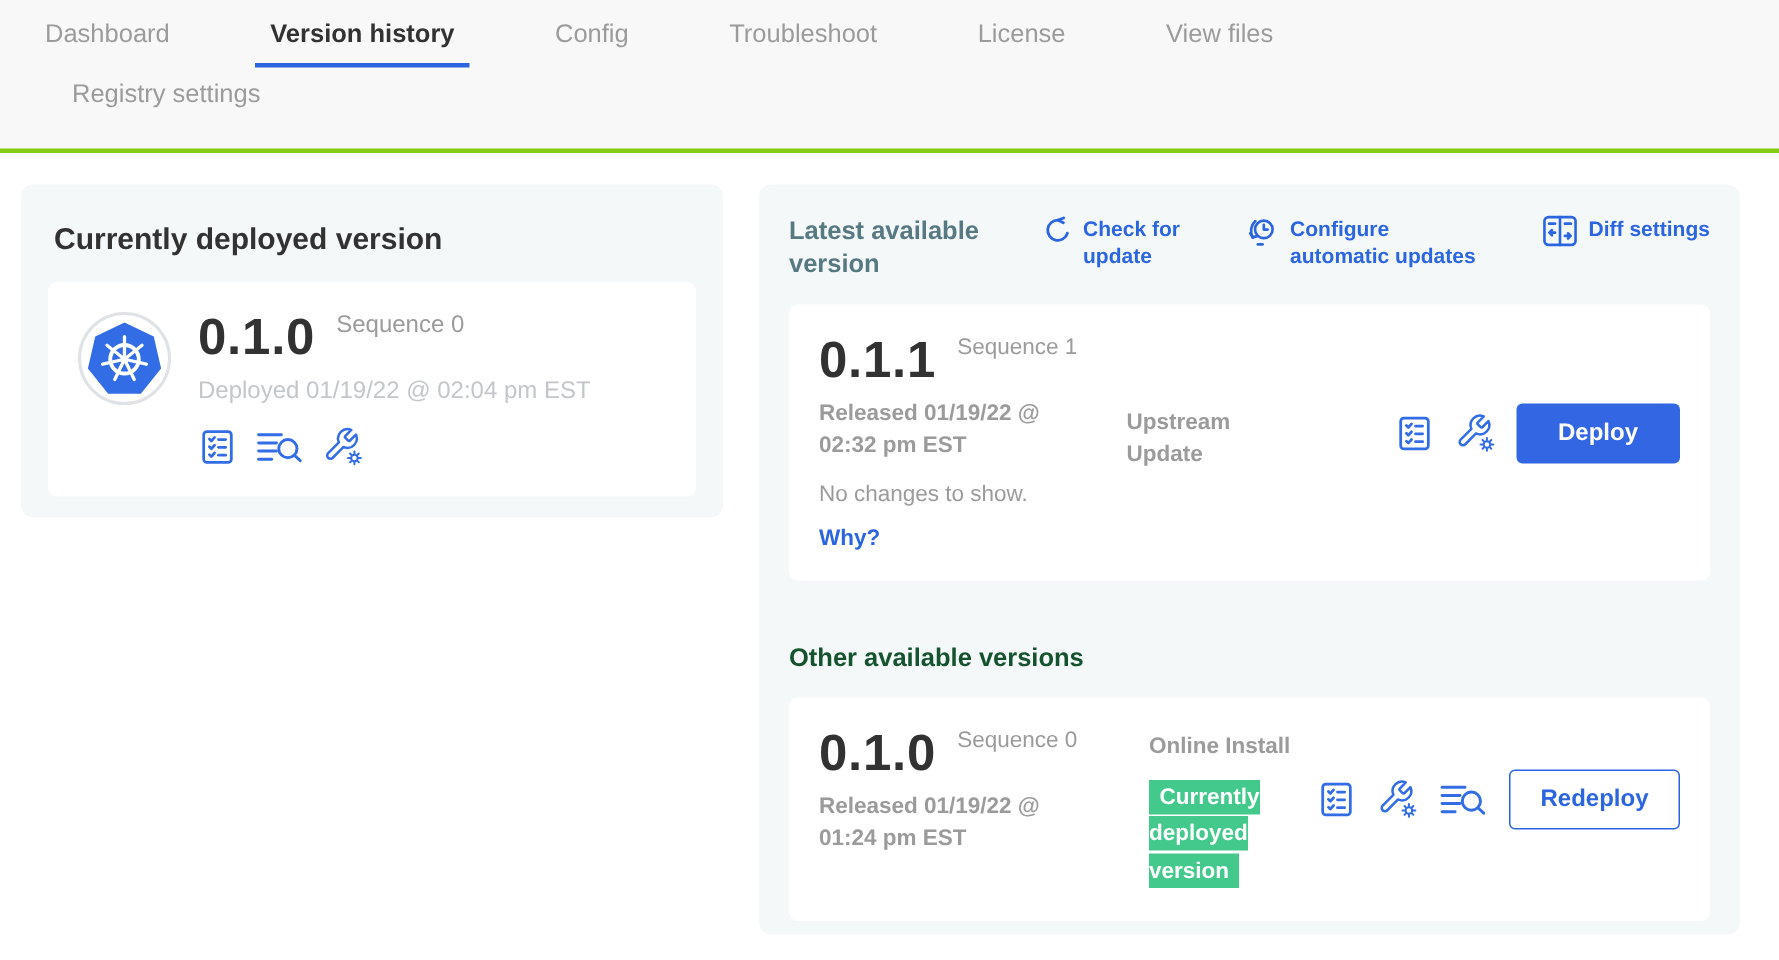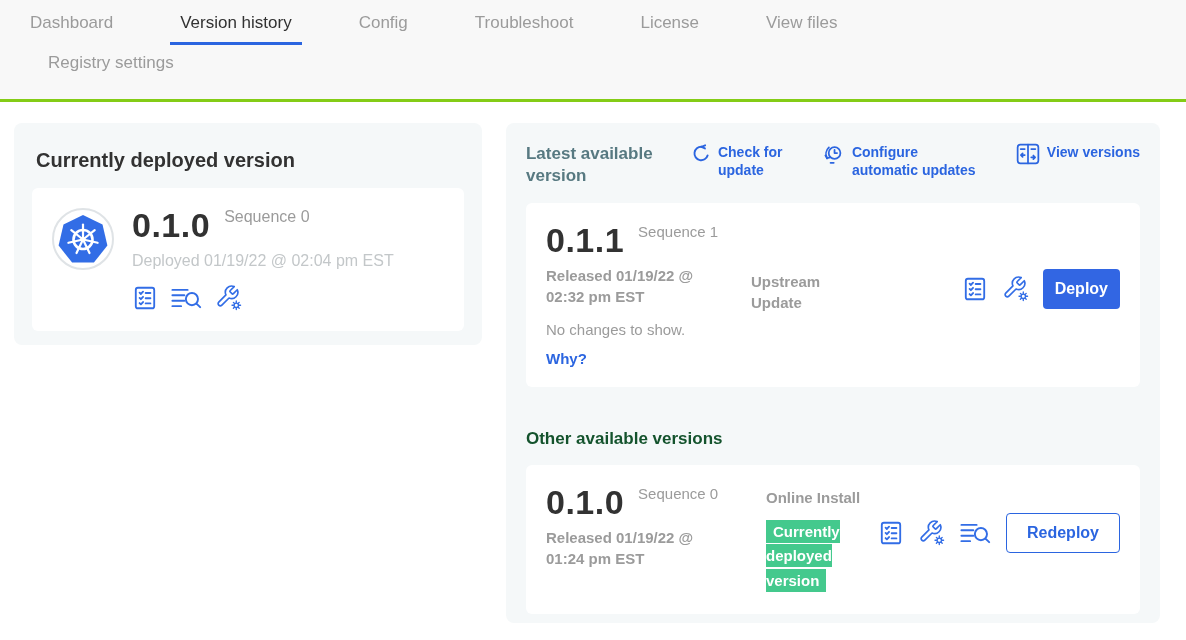--- a/index.html
+++ b/index.html
@@ -12,21 +12,21 @@
   
   .nav { background:#f8f8f8; border-bottom:3px solid #84cc16; padding-top:13px; }
   .nav-row { display:flex; align-items:flex-end; }
   .nav-row1 { padding-left:20px; }
   .nav-row2 { padding:8px 0 14px 38px; }
   .tab {
     font-size:17px; color:#9b9b9b; padding:0 10px 12px; margin-right:47px;
     cursor:pointer; white-space:nowrap;
   }
   .tab.active {
-    color:#323232; font-weight:normal;
+    color:#323232; font-weight:bold;
     border-bottom:3px solid #2b65e0; padding-bottom:9px;
   }
   
   .main { display:flex; gap:24px; padding:21px 26px 0 14px; align-items:flex-start; }
   .panel { background:#f5f8f9; border-radius:8px; }
   .panel-left  { width:482px; height:222px; padding:18px; }
   .panel-right { flex:1; height:500px; padding:20px; }
   .left-title { font-size:20px; font-weight:bold; color:#323232; margin:8px 4px 16px; }
   
   .card { background:#ffffff; border-radius:6px; }
@@ -48,21 +48,21 @@
   .version-card { margin-top:16px; padding:20px; display:flex; }
   .col-main { width:205px; }
   .released { margin-top:8px; width:178px; font-size:15px; font-weight:bold; color:#9b9b9b; line-height:1.4; }
   .changes  { margin-top:14px; font-size:15px; color:#9b9b9b; }
   .why-link { margin-top:12px; font-size:15px; font-weight:bold; color:#2b65e0; cursor:pointer; }
   .col-source { width:112px; font-size:15px; font-weight:bold; color:#9b9b9b; line-height:1.4; }
   .col-source.offset { margin-top:48px; }
   .col-actions { margin-left:auto; display:flex; align-items:center; gap:14px; height:40px; }
   .btn { font-family:"Liberation Sans", sans-serif; font-size:16px; font-weight:bold;
          border-radius:4px; cursor:pointer; height:40px; }
-  .btn-primary { background:#3266e3; color:#ffffff; border:0; padding:0 12px; }
+  .btn-primary { background:#3266e3; color:#ffffff; border:0; padding:0 28px; }
   .btn-outline { background:#ffffff; color:#2b65e0; border:1px solid #2b65e0; padding:0 20px; }
   .other-title { margin-top:42px; font-size:17px; font-weight:bold; color:#14532d; }
   .badge-wrap { margin-top:12px; width:98px; line-height:1.65; font-size:15px; }
   .badge { background:#44c98d; color:#ffffff; font-weight:bold; padding:3px 7px; }
   svg { display:block; }
 </style>
 </head>
 <body>
 
 <svg width="0" height="0" style="position:absolute" aria-hidden="true">
@@ -215,21 +215,21 @@
             </svg>
           </span>
         <span class="lbl-medium">Configure automatic updates</span>
       </div>
       <div class="action-link">
         <span>
           <svg width="24" height="22">
               <use href="#sym-diff"></use>
             </svg>
           </span>
-        <span>View versions</span>
+        <span>Diff settings</span>
       </div>
     </div>
 
     <div class="card version-card">
       <div class="col-main">
         <div class="version-row">
           <span class="version-num">0.1.1</span>
           <span class="seq-narrow">Sequence 1</span>
         </div>
         <div class="released">Released 01/19/22 @ 02:32 pm EST</div>

